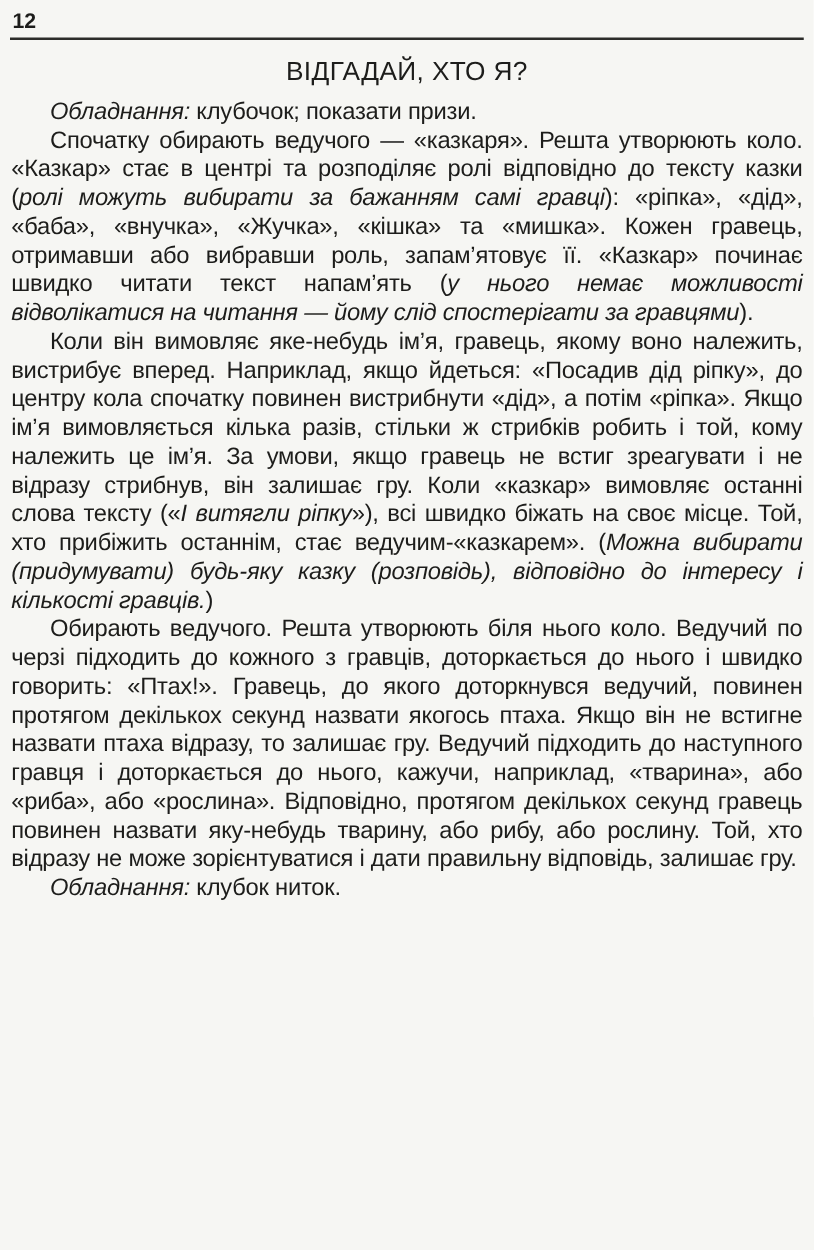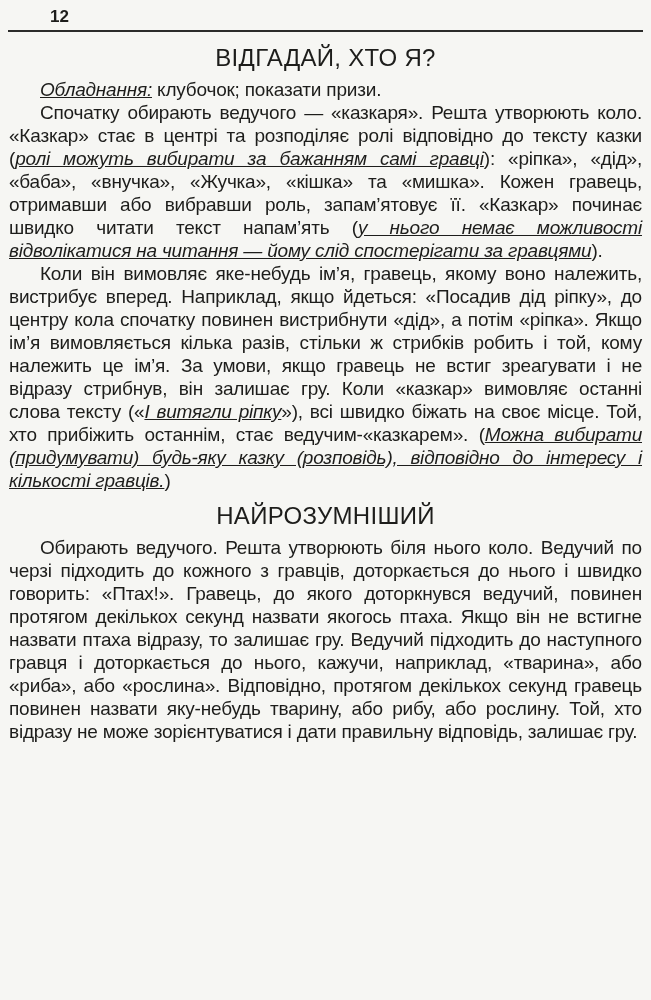--- a/index.html
+++ b/index.html
@@ -13,49 +13,48 @@
     overflow: hidden;
     box-sizing: border-box;
   }
   .page-header {
     display: flex;
     justify-content: space-between;
     align-items: center;
     padding: 7px 9px 0 10px;
     font-size: 17px;
     line-height: 20px;
-    margin-left: 40px;
   }
   .page-number { font-weight: bold; }
   .running-title { font-style: italic; font-weight: 500; }
   .header-rule {
     border-bottom: 2px solid #2c2c2a;
     margin: 3px 8px 0 8px;
   }
   .content {
     padding: 2px 9px 0 9px;
     font-size: 19px;
     line-height: 23px;
     letter-spacing: -0.2px;
     text-align: justify;
     text-justify: inter-word;
   }
   .game-title {
-    font-size: 24px;
+    font-size: 21px;
     font-weight: 500;
     text-align: center;
     letter-spacing: 0.3px;
     line-height: 22px;
     margin: 13px 0 9px 0;
   }
   .para {
     margin: 0;
     text-indent: 31px;
   }
-  .it { font-style: italic; text-decoration: underline; }
+  .it { font-style: italic; }
 </style>
 </head>
 <body>
 
 <div class="page">
 
   <header class="page-header">
     <span class="page-number">12</span>
   </header>
   <div class="header-rule"></div>
@@ -66,21 +65,21 @@
       <h2 class="game-title">ВІДГАДАЙ, ХТО Я?</h2>
       <p class="para"><span class="it">Обладнання:</span><span> клубочок; показати призи.</span></p>
     </section>
 
     <section>
       <p class="para"><span>Спочатку обирають ведучого — «казкаря». Решта утворюють коло. «Казкар» стає в центрі та розподіляє ролі відповідно до тексту казки (</span><span class="it">ролі можуть вибирати за бажанням самі гравці</span><span>): «ріпка», «дід», «баба», «внучка», «Жучка», «кішка» та «мишка». Кожен гравець, отримавши або вибравши роль, запам’ятовує її. «Казкар» починає швидко читати текст напам’ять (</span><span class="it">у нього немає можливості відволікатися на читання — йому слід спостерігати за гравцями</span><span>).</span></p>
       <p class="para"><span>Коли він вимовляє яке-небудь ім’я, гравець, якому воно належить, вистрибує вперед. Наприклад, якщо йдеться: «Посадив дід ріпку», до центру кола спочатку повинен вистрибнути «дід», а потім «ріпка». Якщо ім’я вимовляється кілька разів, стільки ж стрибків робить і той, кому належить це ім’я. За умови, якщо гравець не встиг зреагувати і не відразу стрибнув, він залишає гру. Коли «казкар» вимовляє останні слова тексту («</span><span class="it">І витягли ріпку</span><span>»), всі швидко біжать на своє місце. Той, хто прибіжить останнім, стає ведучим-«казкарем». (</span><span class="it">Можна вибирати (придумувати) будь-яку казку (розповідь), відповідно до інтересу і кількості гравців.</span><span>)</span></p>
     </section>
 
     <section>
-      <h2 class="game-title">НАЙРОЗУМНІШИЙ</h2>
       <p class="para"><span>Обирають ведучого. Решта утворюють біля нього коло. Ведучий по черзі підходить до кожного з гравців, доторкається до нього і швидко говорить: «Птах!». Гравець, до якого доторкнувся ведучий, повинен протягом декількох секунд назвати якогось птаха. Якщо він не встигне назвати птаха відразу, то залишає гру. Ведучий підходить до наступного гравця і доторкається до нього, кажучи, наприклад, «тварина», або «риба», або «рослина». Відповідно, протягом декількох секунд гравець повинен назвати яку-небудь тварину, або рибу, або рослину. Той, хто відразу не може зорієнтуватися і дати правильну відповідь, залишає гру.</span></p>
     </section>
 
     <section>
+      <p class="para"><span class="it">Обладнання:</span><span> клубок ниток.</span></p>
     </section>
 
   </main>
 </div>
 
 </body></html>

